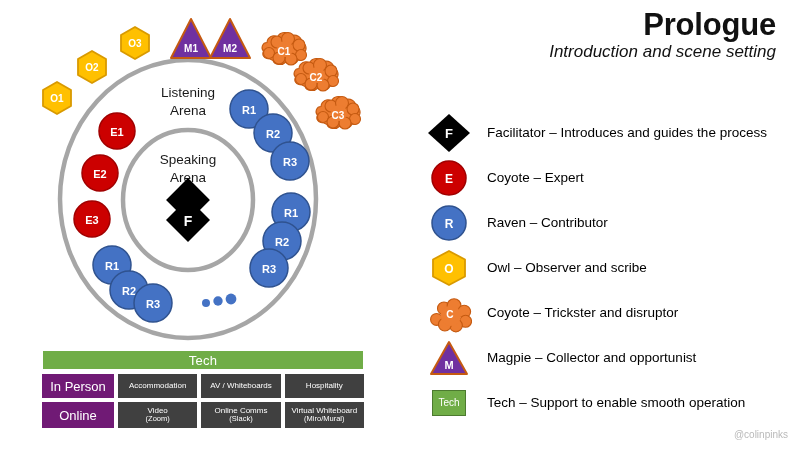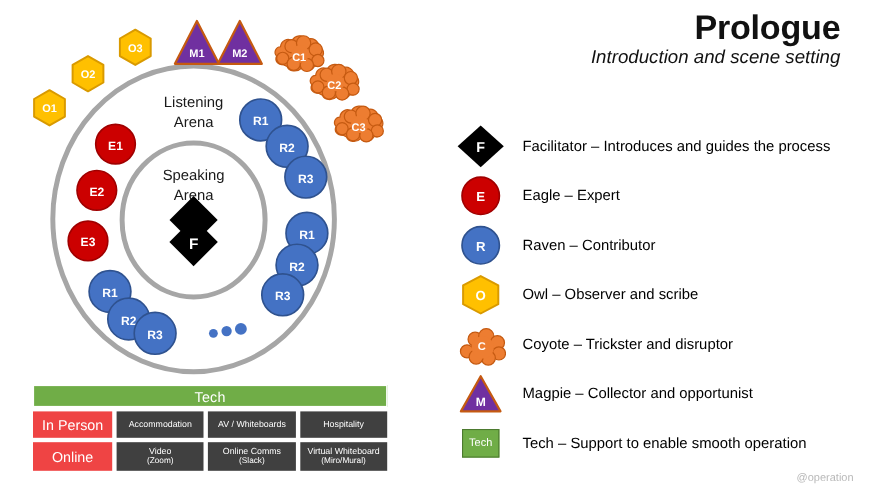--- a/index.html
+++ b/index.html
@@ -10,21 +10,21 @@
   body {
     width: 800px;
     height: 450px;
     position: relative;
     overflow: hidden;
     font-family: "Liberation Sans", sans-serif;
     color: #000000;
   }
   #slide {
     position: absolute;
-    left: 4px; top: 0;
+    left: 16px; top: 0;
     width: 784px; height: 450px;
     background: #ffffff;
   }
 
   
   #title-block {
     position: absolute;
     right: 24px;
     top: 8px;
     text-align: right;
@@ -85,21 +85,21 @@
     letter-spacing: .2px;
   }
   .tech-row {
     display: flex;
     margin-top: 4px;
     gap: 4px;
   }
   .tech-rowlabel {
     width: 72px;
     flex: none;
-    background: #ef4444;
+    background: #701a75;
     color: #ffffff;
     font-size: 13px;
     display: flex;
     align-items: center;
     justify-content: center;
     box-sizing: border-box;
   }
   .tech-cell {
     flex: 1 1 0;
     background: #404040;
@@ -366,21 +366,21 @@
       <div class="legend-text">Facilitator – Introduces and guides the process</div>
     </div>
 
     <div class="legend-row">
       <div class="legend-icon">
         <svg width="40" height="40" viewBox="0 0 40 40">
           <circle cx="20" cy="20" r="17" fill="#CC0000" stroke="#A00000" stroke-width="1.5"></circle>
           <text x="20" y="25" font-size="12" font-weight="bold" fill="#ffffff" text-anchor="middle" font-family="Liberation Sans, sans-serif">E</text>
         </svg>
       </div>
-      <div class="legend-text">Eagle – Expert</div>
+      <div class="legend-text">Coyote – Expert</div>
     </div>
 
     <div class="legend-row">
       <div class="legend-icon">
         <svg width="40" height="40" viewBox="0 0 40 40">
           <circle cx="20" cy="20" r="17" fill="#4472C4" stroke="#2F528F" stroke-width="1.5"></circle>
           <text x="20" y="25" font-size="12" font-weight="bold" fill="#ffffff" text-anchor="middle" font-family="Liberation Sans, sans-serif">R</text>
         </svg>
       </div>
       <div class="legend-text">Raven – Contributor</div>
@@ -427,15 +427,15 @@
 
     <div class="legend-row">
       <div class="legend-icon">
         <div class="legend-tech">Tech</div>
       </div>
       <div class="legend-text">Tech – Support to enable smooth operation</div>
     </div>
 
   </div>
 
-  <div id="watermark">@operation</div>
+  <div id="watermark">@colinpinks</div>
 
 </div>
 
 </body></html>

